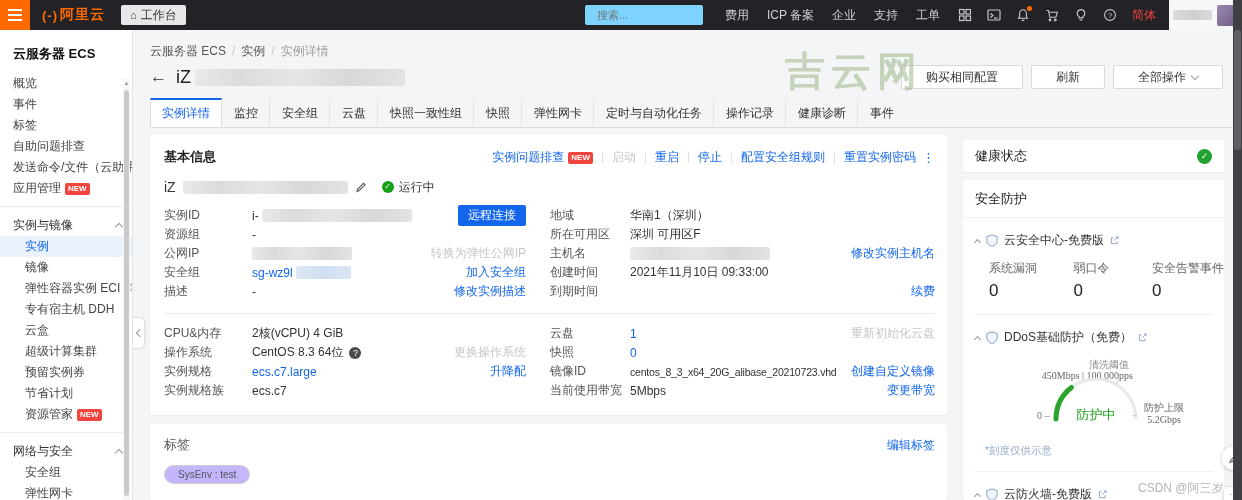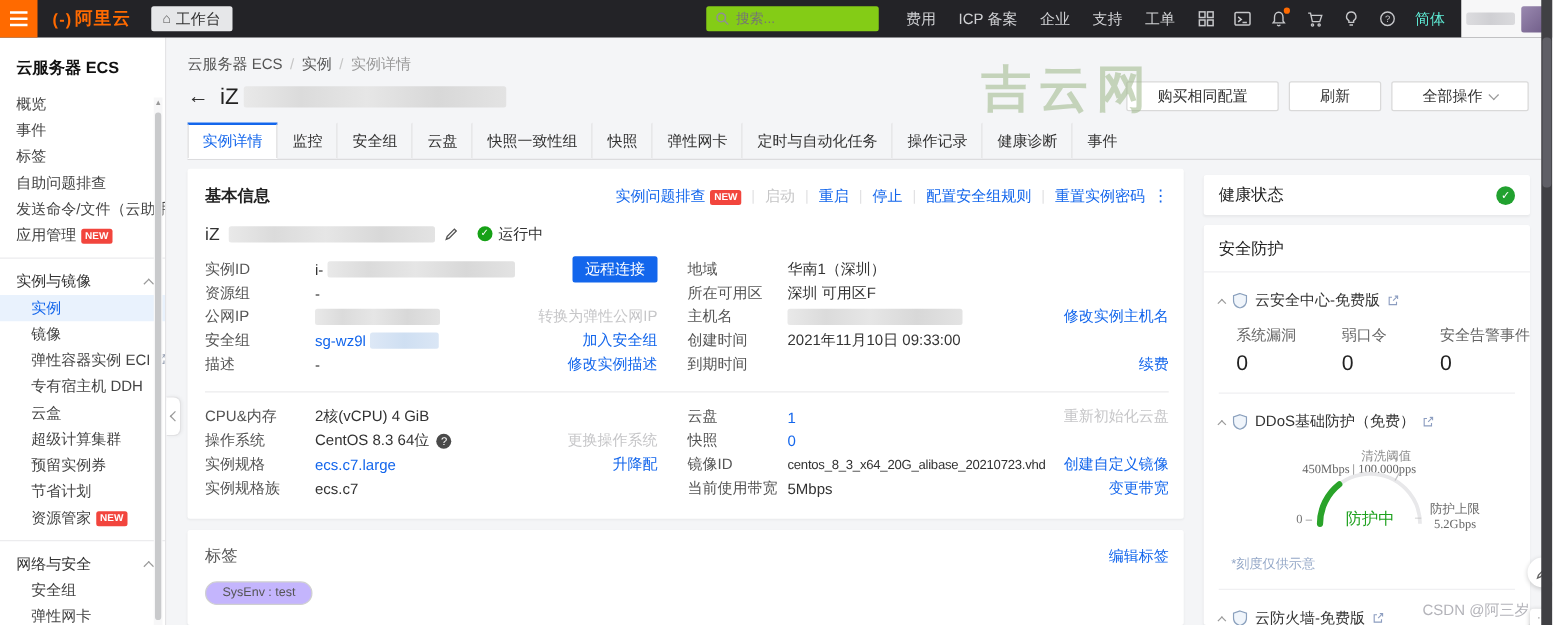--- a/index.html
+++ b/index.html
@@ -8,28 +8,28 @@
   .screen { position:relative; width:1242px; height:500px; overflow:hidden; background:#f4f5f7; font-size:12px; color:#333; }
 
   
   .topbar { position:absolute; top:0; left:0; right:0; height:30px; background:#232327; display:flex; align-items:center; z-index:30; }
   .hamburger { width:30px; height:30px; background:#ff6a00; display:flex; flex-direction:column; justify-content:center; align-items:center; gap:3px; cursor:pointer; flex:0 0 30px;}
   .hamburger i { display:block; width:14px; height:2px; background:#fff; }
   .logo { display:flex; align-items:center; margin-left:12px; color:#ff6a00; font-weight:bold; font-size:14px; letter-spacing:1px; white-space:nowrap;}
   .logo .mark { margin-right:2px; font-size:13px; }
   .wb-chip { margin-left:16px; height:20px; background:#e6e7e9; border-radius:2px; color:#333; display:flex; align-items:center; padding:0 9px; gap:4px; font-size:12px; cursor:pointer; white-space:nowrap;}
   .wb-home { font-size:11px; color:#555; }
-  .tb-search { margin-left:auto; width:138px; height:20px; background:#84cc16; border-radius:2px; display:flex; align-items:center; padding:0 7px; gap:5px; }
+  .tb-search { margin-left:auto; width:118px; height:20px; background:#7dd3fc; border-radius:2px; display:flex; align-items:center; padding:0 7px; gap:5px; }
   .tb-search input { border:none; outline:none; background:transparent; width:100px; font-size:11px; color:#555; font-family:inherit;}
   .tb-menu { display:flex; align-items:center; margin-left:22px; gap:18px; color:#cfd0d3; font-size:12px; white-space:nowrap;}
   .tb-menu span { cursor:pointer; }
   .tb-icons { display:flex; align-items:center; margin-left:18px; gap:15px; }
   .tb-ic { position:relative; display:flex; cursor:pointer; }
   .tb-dot { position:absolute; right:-2px; top:-2px; width:5px; height:5px; border-radius:50%; background:#ff6a00; }
-  .tb-lang { margin-left:15px; color:#5eead4; cursor:pointer; white-space:nowrap;}
+  .tb-lang { margin-left:15px; color:#ef4444; cursor:pointer; white-space:nowrap;}
   .tb-user { margin-left:13px; width:73px; height:30px; background:#f7f7f8; display:flex; align-items:center; justify-content:flex-end; gap:5px; padding:0 4px; }
   .ub-blur { width:40px; height:10px; border-radius:2px; background:linear-gradient(90deg,#dcdcdf,#cfcfd3,#dadadd); }
   .avatar { width:21px; height:21px; border-radius:2px; background:linear-gradient(135deg,#9a89b0,#6e5b87); }
 
   
   .sidebar { position:absolute; top:30px; left:0; bottom:0; width:133px; background:#fff; border-right:1px solid #e4e4e6; z-index:10; }
   .sb-title { font-size:13px; font-weight:bold; color:#111; padding:15px 0 0 13px; }
   .sb-list { margin-top:10px; }
   .sb-item { height:21px; line-height:21px; padding-left:13px; color:#444; font-size:12px; cursor:pointer; white-space:nowrap; overflow:hidden; }
   .sb-item.sub { padding-left:25px; }

